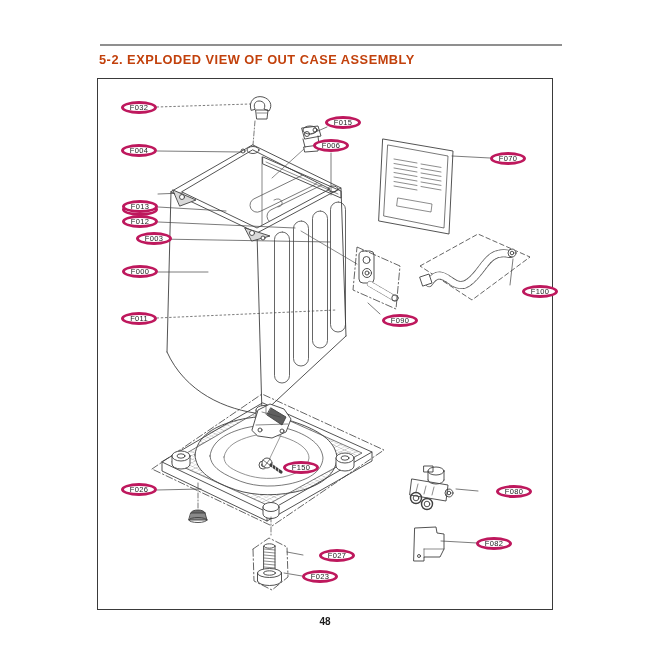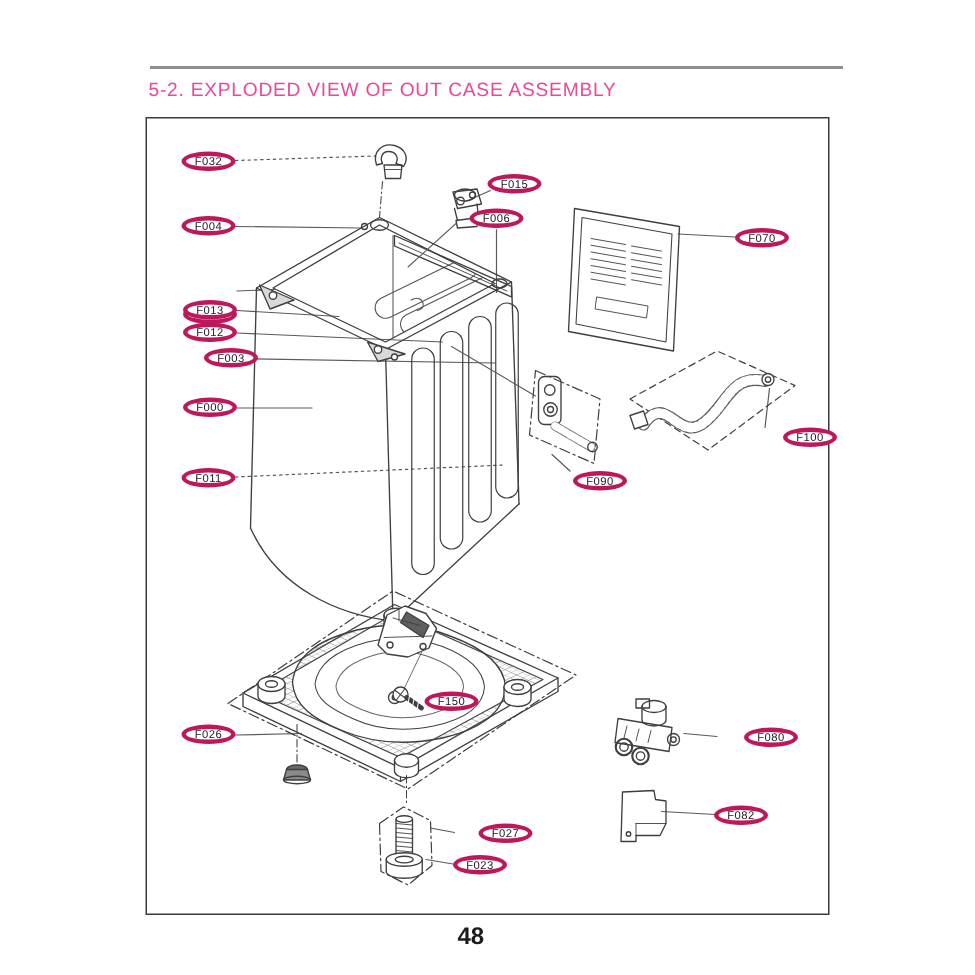--- a/index.html
+++ b/index.html
@@ -3,30 +3,30 @@
 <meta charset="utf-8">
 <style>
   html,body{margin:0;padding:0;}
   body{
     width:650px;height:650px;position:relative;background:#ffffff;
     font-family:"Liberation Sans", sans-serif;overflow:hidden;
   }
   .title-rule{position:absolute;left:100px;top:44px;width:462px;height:2px;background:#8f8f8f;}
   .page-title{
     position:absolute;left:99px;top:52px;width:470px;
-    font-size:12.8px;letter-spacing:.5px;color:#ec4899;font-weight:400;
+    font-size:12.8px;letter-spacing:.5px;color:#c2410c;font-weight:700;
   }
   .content-frame{
     position:absolute;left:97px;top:78px;width:456px;height:532px;
     border:1.2px solid #3a3a3a;box-sizing:border-box;background:#fff;
   }
   .content-frame svg{position:absolute;left:0;top:0;}
   .page-number{
-    position:absolute;left:305px;top:616px;width:40px;
-    font-size:16px;font-weight:bold;color:#1c1c1c;
+    position:absolute;left:305px;top:616px;width:40px;text-align:center;
+    font-size:10px;font-weight:bold;color:#1c1c1c;
   }
   .callout{
     position:absolute;width:36px;height:13px;border:3px solid #be185d;border-radius:50%;
     background:#fff;display:flex;align-items:center;justify-content:center;
     font-size:7.5px;letter-spacing:.3px;color:#222;line-height:1;box-sizing:border-box;
   }
 </style>
 </head>
 <body>
 

